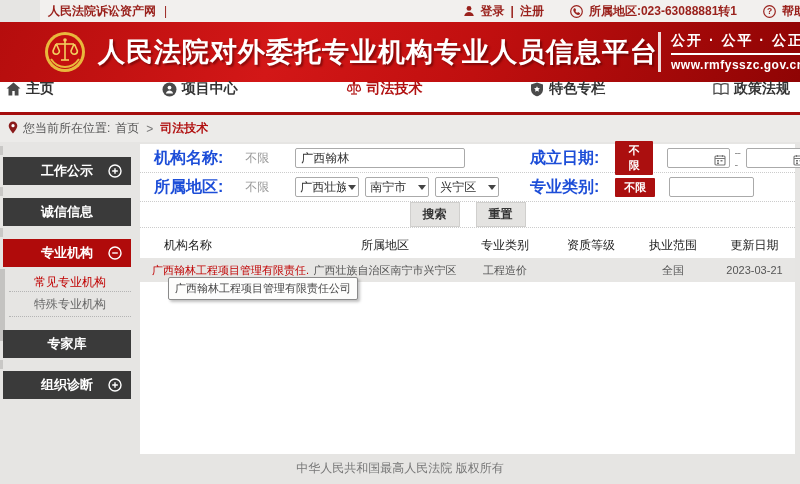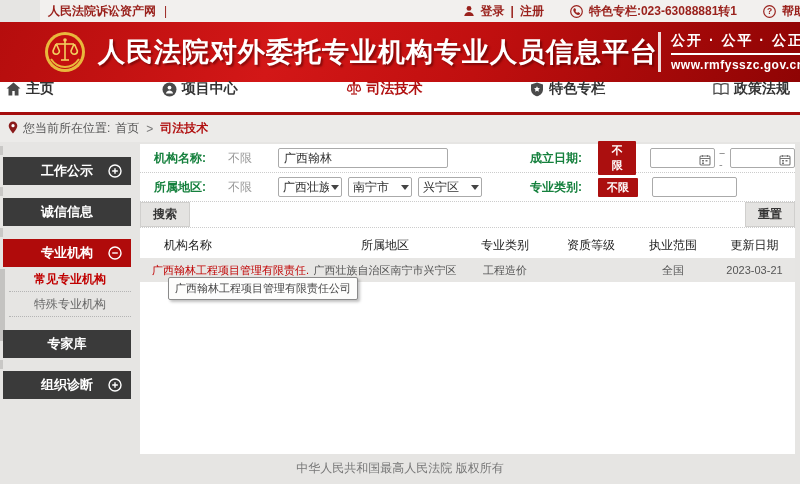--- a/index.html
+++ b/index.html
@@ -51,47 +51,47 @@
   .side-item { width:128px; margin-left:3px; height:28px; background:#3a3a3a; color:#fff;
                display:flex; align-items:center; justify-content:center; font-size:13px; font-weight:bold;
                position:relative; cursor:pointer; margin-bottom:0; }
   .side-item.red { background:#b00b0b; }
   .side-item .exp { position:absolute; right:9px; top:7px; }
   .side-gap { height:13px; display:flex; align-items:center; }
   .submenu { position:relative; width:128px; margin-left:3px; background:transparent; padding-left:6px; }
   .subrail { position:absolute; left:-3px; top:2px; width:5px; height:72px; background:#c4c3c1; }
   .sub-item { height:25px; display:flex; align-items:center; justify-content:center;
               font-size:12px; color:#666; border-bottom:1px dotted #b5b5b5; cursor:pointer; background:transparent; }
-  .sub-item.active { color:#c00000; font-weight:bold; }
+  .sub-item.active { color:#c00000; font-weight:normal;align-items:flex-end; }
 
   
   .panel { position:absolute; top:144px; left:140px; width:655px; height:310px; background:#fff; }
   .form-row { position:relative; height:29px; display:flex; align-items:center; border-bottom:1px dotted #ccc; }
-  .f-label { font-size:12px; font-weight:bold; color:#15803d; margin-left:14px; white-space:nowrap; }
+  .f-label { font-size:16px; font-weight:bold; color:#1d4ed8; margin-left:14px; white-space:nowrap; }
   .f-any { font-size:12px; color:#999; margin-left:22px; }
   .f-input { margin-left:26px; width:170px; height:20px; border:1px solid #aaa; border-radius:2px;
              font-size:12px; padding:0 5px; color:#333; font-family:inherit; }
   .rgroup { position:absolute; left:390px; top:0; height:100%; display:flex; align-items:center; }
   .btn-any { background:#ab0f0f; color:#fff; font-size:11px; font-weight:bold; border:none;
              padding:2px 9px; margin-left:16px; cursor:pointer; border-radius:1px; }
   .date-input { position:relative; width:70px; height:20px; border:1px solid #aaa; border-radius:2px;
                 margin-left:14px; background:#fff; cursor:pointer; }
   .date-input .cal { position:absolute; right:3px; top:3px; }
   .date-sep { font-size:11px; color:#888; margin-left:4px; letter-spacing:-1px; }
   .date-sep + .date-input { margin-left:4px; }
   .cat-input { width:85px; height:20px; border:1px solid #aaa; border-radius:2px; margin-left:14px;
                font-size:12px; padding:0 4px; font-family:inherit; }
   .selects { display:flex; gap:6px; margin-left:26px; }
   .fselect { width:64px; height:20px; border:1px solid #aaa; border-radius:2px; background:#fff;
              display:flex; align-items:center; font-size:12px; color:#333; padding:0 2px 0 4px;
              cursor:pointer; overflow:hidden; white-space:nowrap; }
   .fselect .stxt { flex:1 1 auto; overflow:hidden; }
   .sarrow { flex:0 0 auto; width:0; height:0; border-left:4px solid transparent; border-right:4px solid transparent;
             border-top:5px solid #444; margin-left:2px; }
-  .btn-row { height:26px; display:flex; align-items:center; justify-content:space-between; gap:16px;
+  .btn-row { height:26px; display:flex; align-items:center; justify-content:center; gap:16px;
              border-bottom:1px dotted #ccc; }
   .gbtn { background:#e4e3e1; border:1px solid #d0cfcd; color:#333; font-size:12px; font-weight:bold;
           padding:3px 12px; cursor:pointer; font-family:inherit; }
 
   
   .tbl { margin-top:4px; }
   .thead, .trow { display:grid; grid-template-columns:170px 150px 90px 82px 82px 81px; }
   .thead { height:26px; align-items:center; }
   .th { font-size:12px; font-weight:normal; color:#222; text-align:center; }
   .th:first-child { text-align:left; padding-left:24px; }
@@ -126,21 +126,21 @@
       <span class="tb-item">登录</span>
       <span>|</span>
       <span class="tb-item">注册</span>
       <span class="tb-gap"></span>
       <span class="tb-icn">
         <svg width="13" height="13" viewBox="0 0 13 13">
             <circle cx="6.5" cy="6.5" r="5.8" fill="none" stroke="#9a221d" stroke-width="1.2"></circle>
             <path d="M4 3.4c.5-.4 1-.3 1.3.2l.6 1c.2.4.1.8-.2 1.1l-.4.4c.3.8 1 1.5 1.8 1.8l.4-.4c.3-.3.7-.4 1.1-.2l1 .6c.5.3.6.8.2 1.3-.6.7-1.6.9-2.5.5C5.6 9 4.2 7.6 3.5 5.9c-.4-.9-.2-1.9.5-2.5z" fill="#9a221d"></path>
           </svg>
       </span>
-      <span class="tb-item">特色专栏:023-63088881转1</span>
+      <span class="tb-item">所属地区:023-63088881转1</span>
       <span class="tb-gap"></span>
       <span class="tb-icn">
         <svg width="13" height="13" viewBox="0 0 13 13">
             <circle cx="6.5" cy="6.5" r="5.8" fill="none" stroke="#9a221d" stroke-width="1.2"></circle>
             <text x="6.5" y="9.4" font-size="8.5" font-weight="bold" fill="#9a221d" text-anchor="middle" font-family="sans-serif">?</text>
           </svg>
       </span>
       <span class="tb-item">帮助中心</span>
     </div>
   </div>

